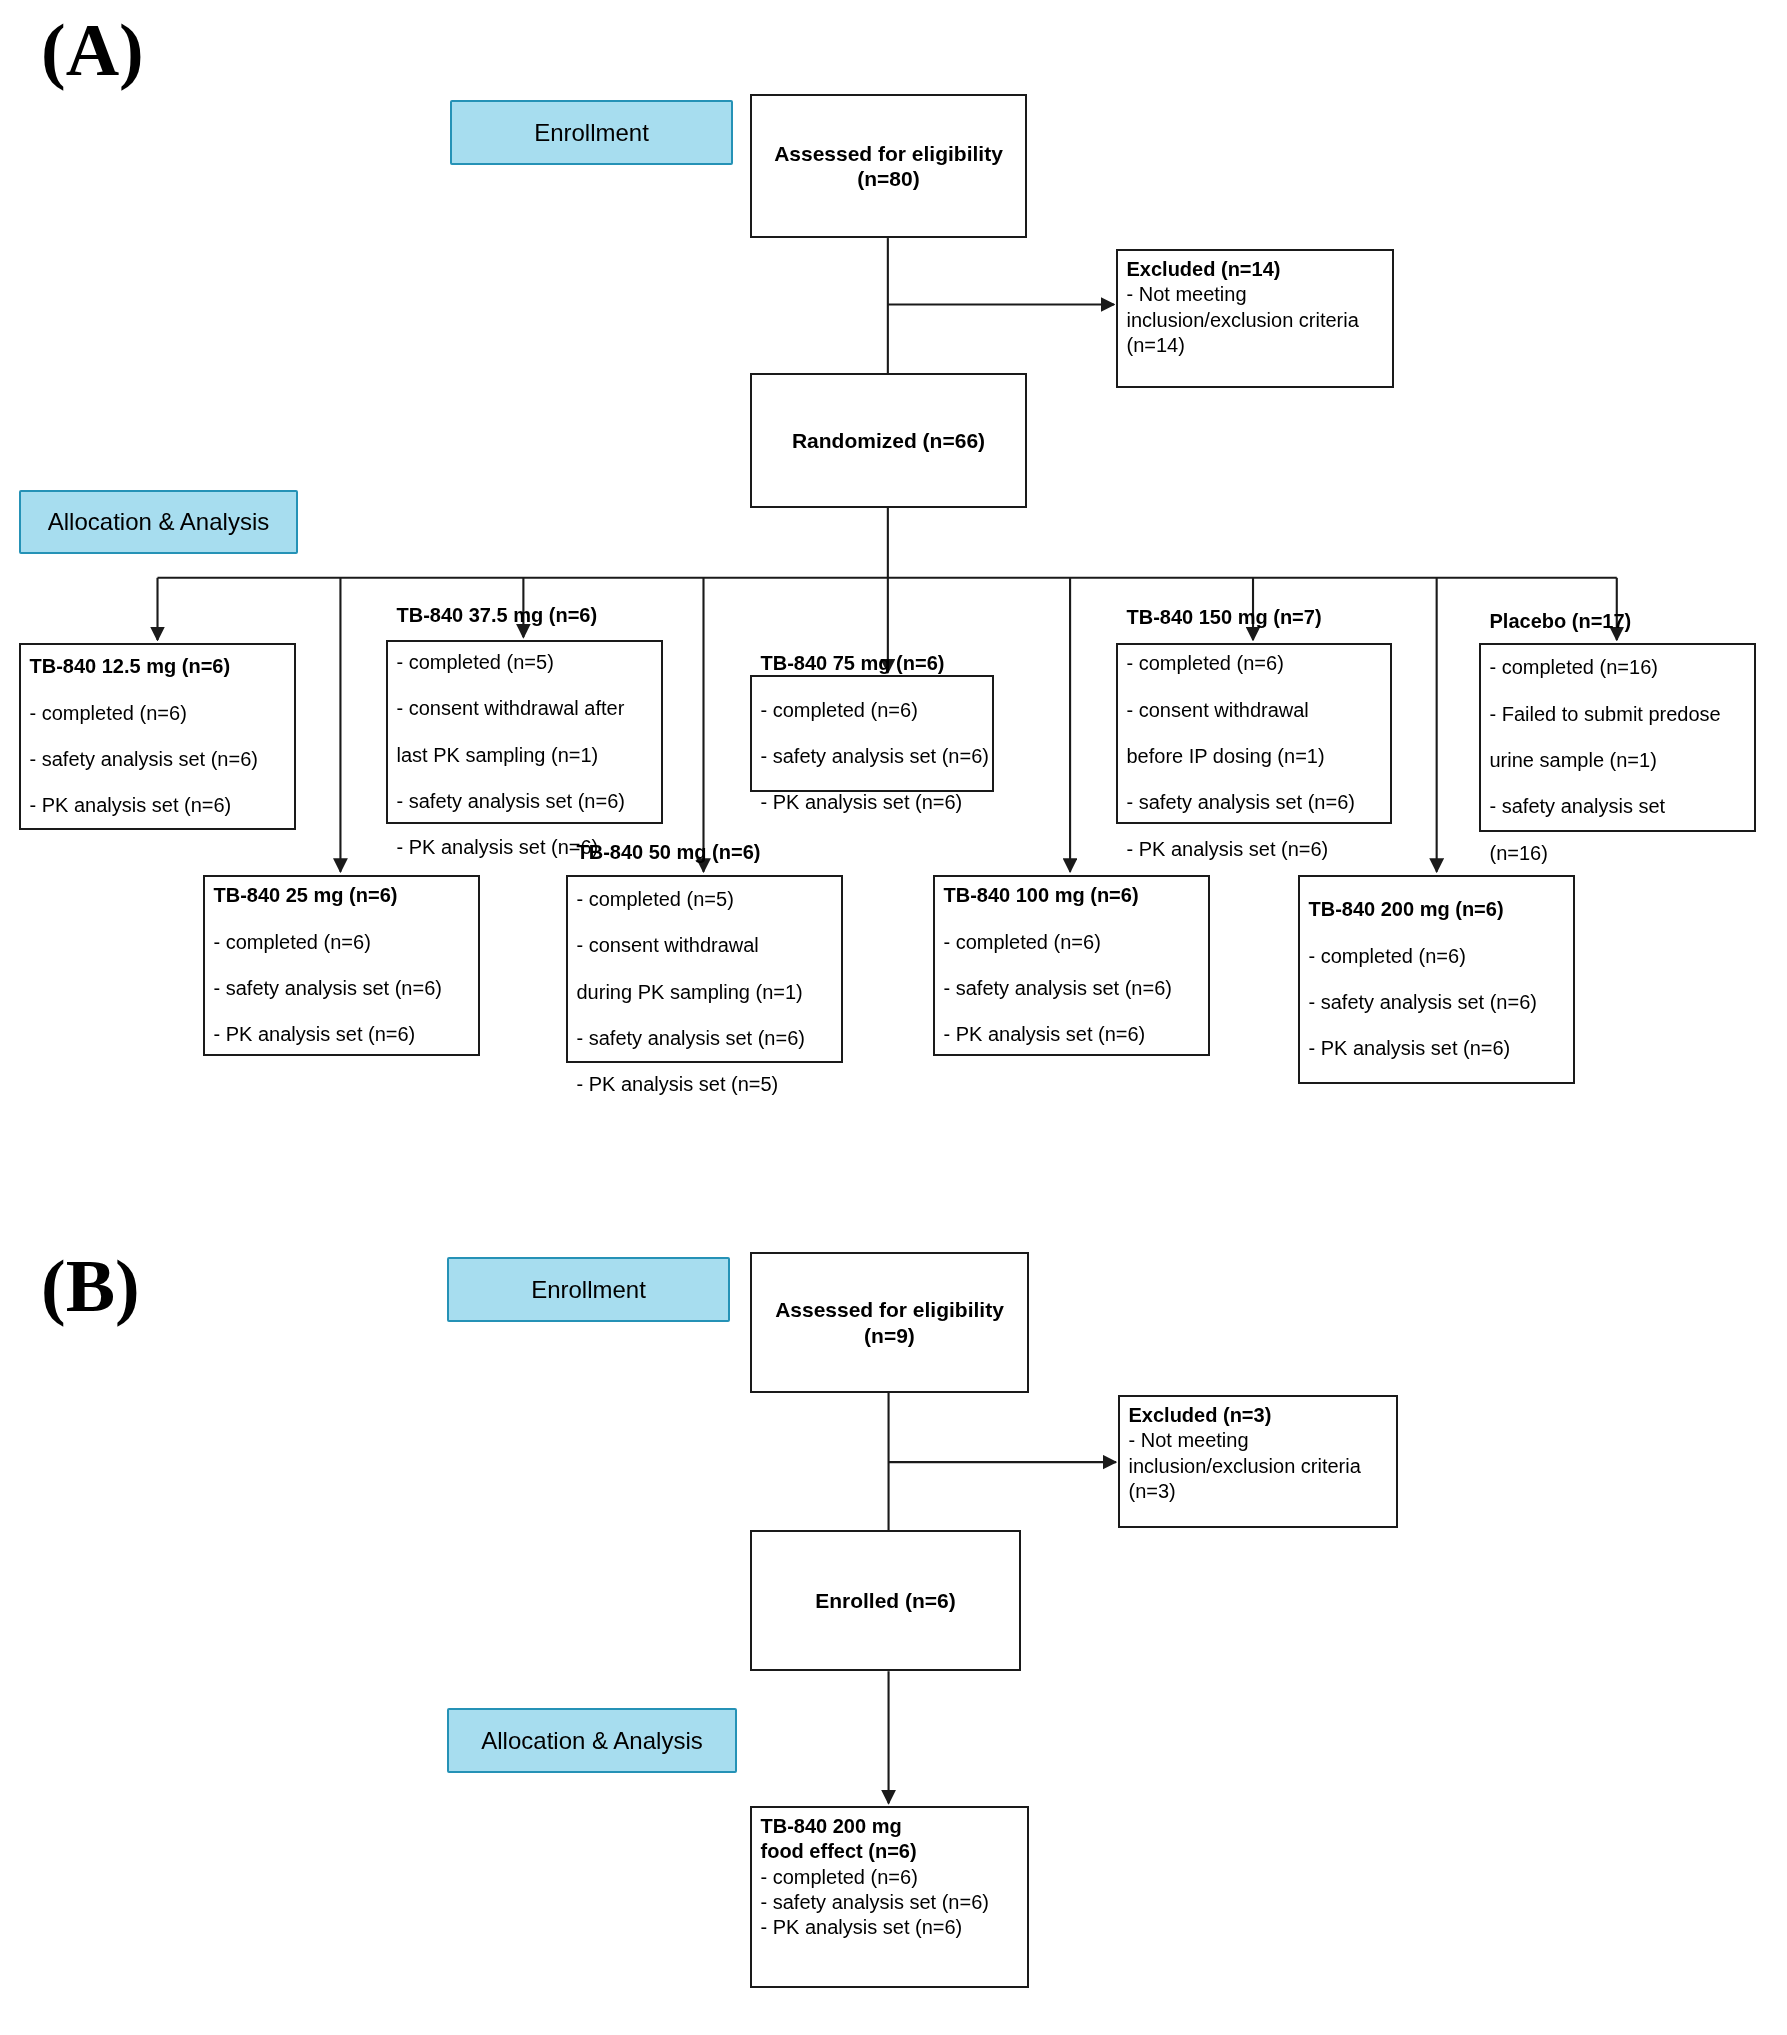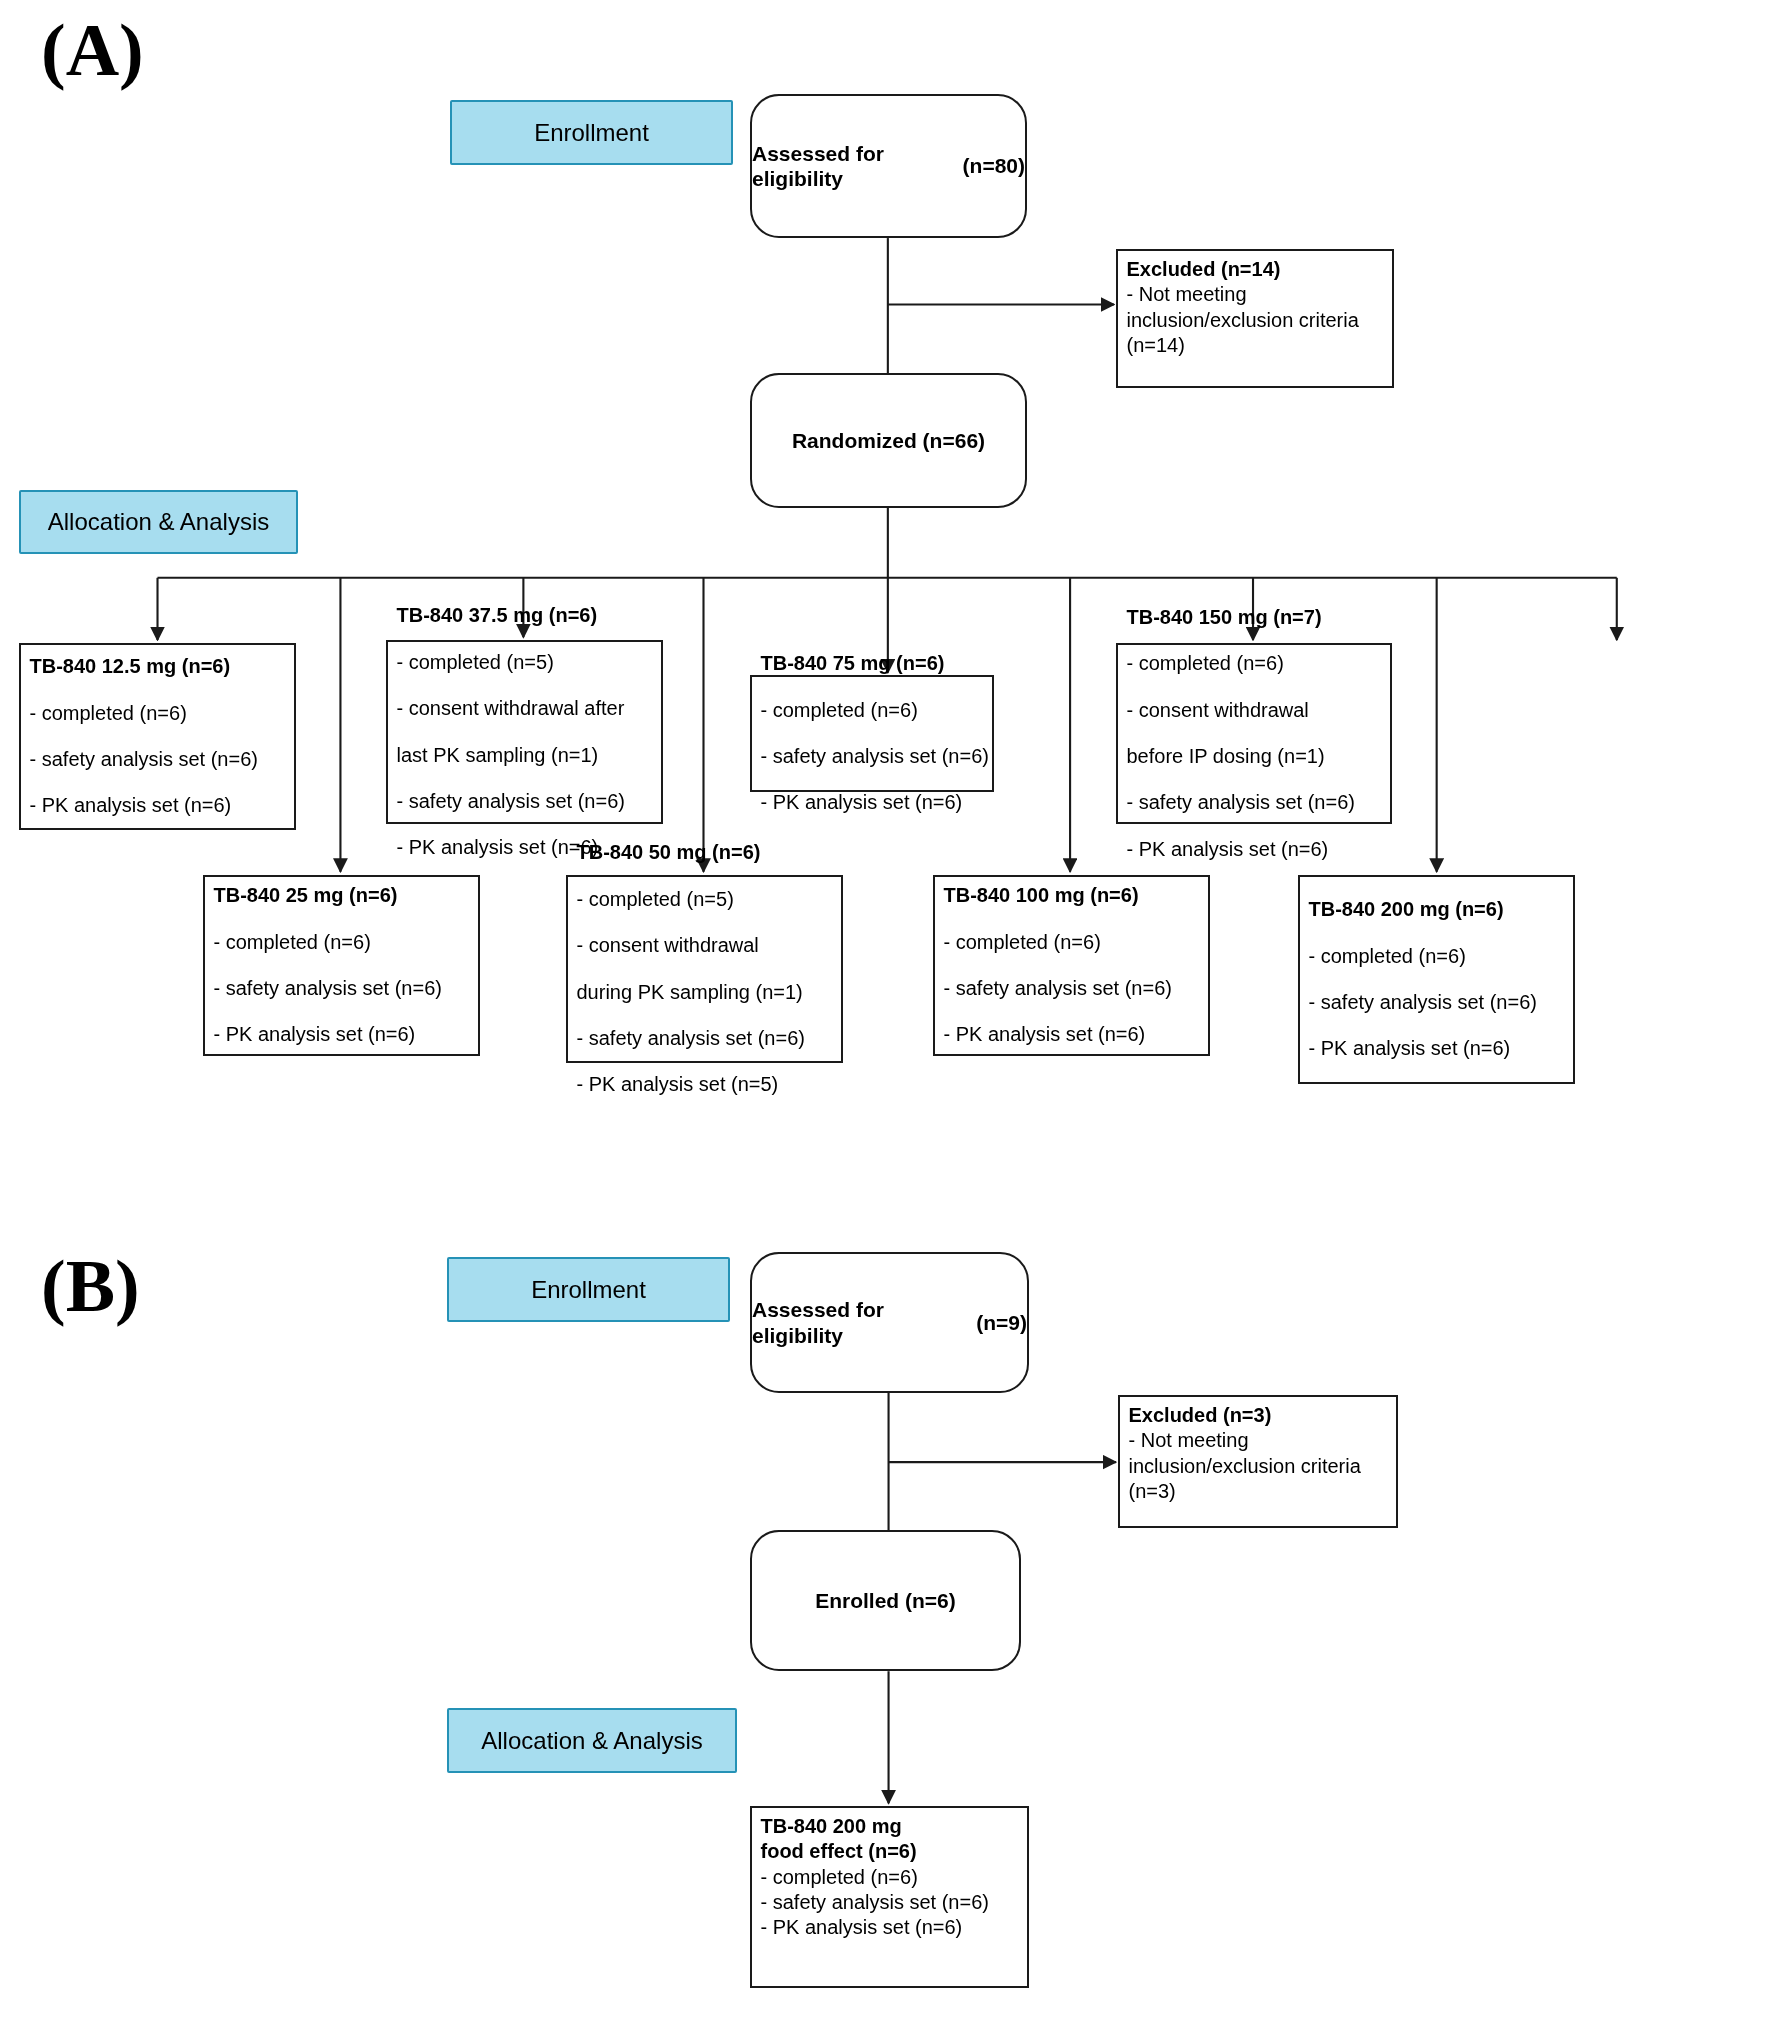--- a/index.html
+++ b/index.html
@@ -19,22 +19,22 @@
     border-radius:2px;
     display:flex;align-items:center;justify-content:center;
     font-size:24px;white-space:nowrap;
   }
   .box{
     position:absolute;box-sizing:border-box;background:#fff;
     border:2.1px solid var(--box-border,#1a1a1a);
     font-size:20px;line-height:25.4px;
   }
   .box.center{
-    display:flex;flex-direction:row;align-items:center;justify-content:center;
-    font-weight:bold;font-size:21px;border-radius:29px;
+    display:flex;flex-direction:column;align-items:center;justify-content:center;
+    font-weight:bold;font-size:21px;
   }
   .box.arm{
     display:flex;flex-direction:column;justify-content:center;
     padding:4.2px 8.5px;
     gap:21px;
   }
   .box.topleft{padding:5.7px 8.5px;}
   .box .t{font-weight:bold;white-space:nowrap;}
   .box .ln{white-space:nowrap;}
 </style>
@@ -148,20 +148,28 @@
     <div class="ln">- PK analysis set (n=6)</div>
   </div>
 
   <div class="box arm" style="left:1298px;top:875px;width:277px;height:209px">
     <div class="t">TB-840 200 mg (n=6)</div>
     <div class="ln">- completed (n=6)</div>
     <div class="ln">- safety analysis set (n=6)</div>
     <div class="ln">- PK analysis set (n=6)</div>
   </div>
 
+  <div class="box arm" style="left:1479px;top:643px;width:277px;height:189px">
+    <div class="t">Placebo (n=17)</div>
+    <div class="ln">- completed (n=16)</div>
+    <div class="ln">- Failed to submit predose</div>
+    <div class="ln">urine sample (n=1)</div>
+    <div class="ln">- safety analysis set</div>
+    <div class="ln">(n=16)</div>
+  </div>
 
   <div class="panel-label" style="left:41px;top:1249px">(B)</div>
 
   <div class="pill" style="left:447px;top:1257px;width:283px;height:65px">Enrollment</div>
 
   <div class="box center" style="left:750px;top:1252px;width:279px;height:141px">
     <div>Assessed for eligibility</div>
     <div>(n=9)</div>
   </div>
 

